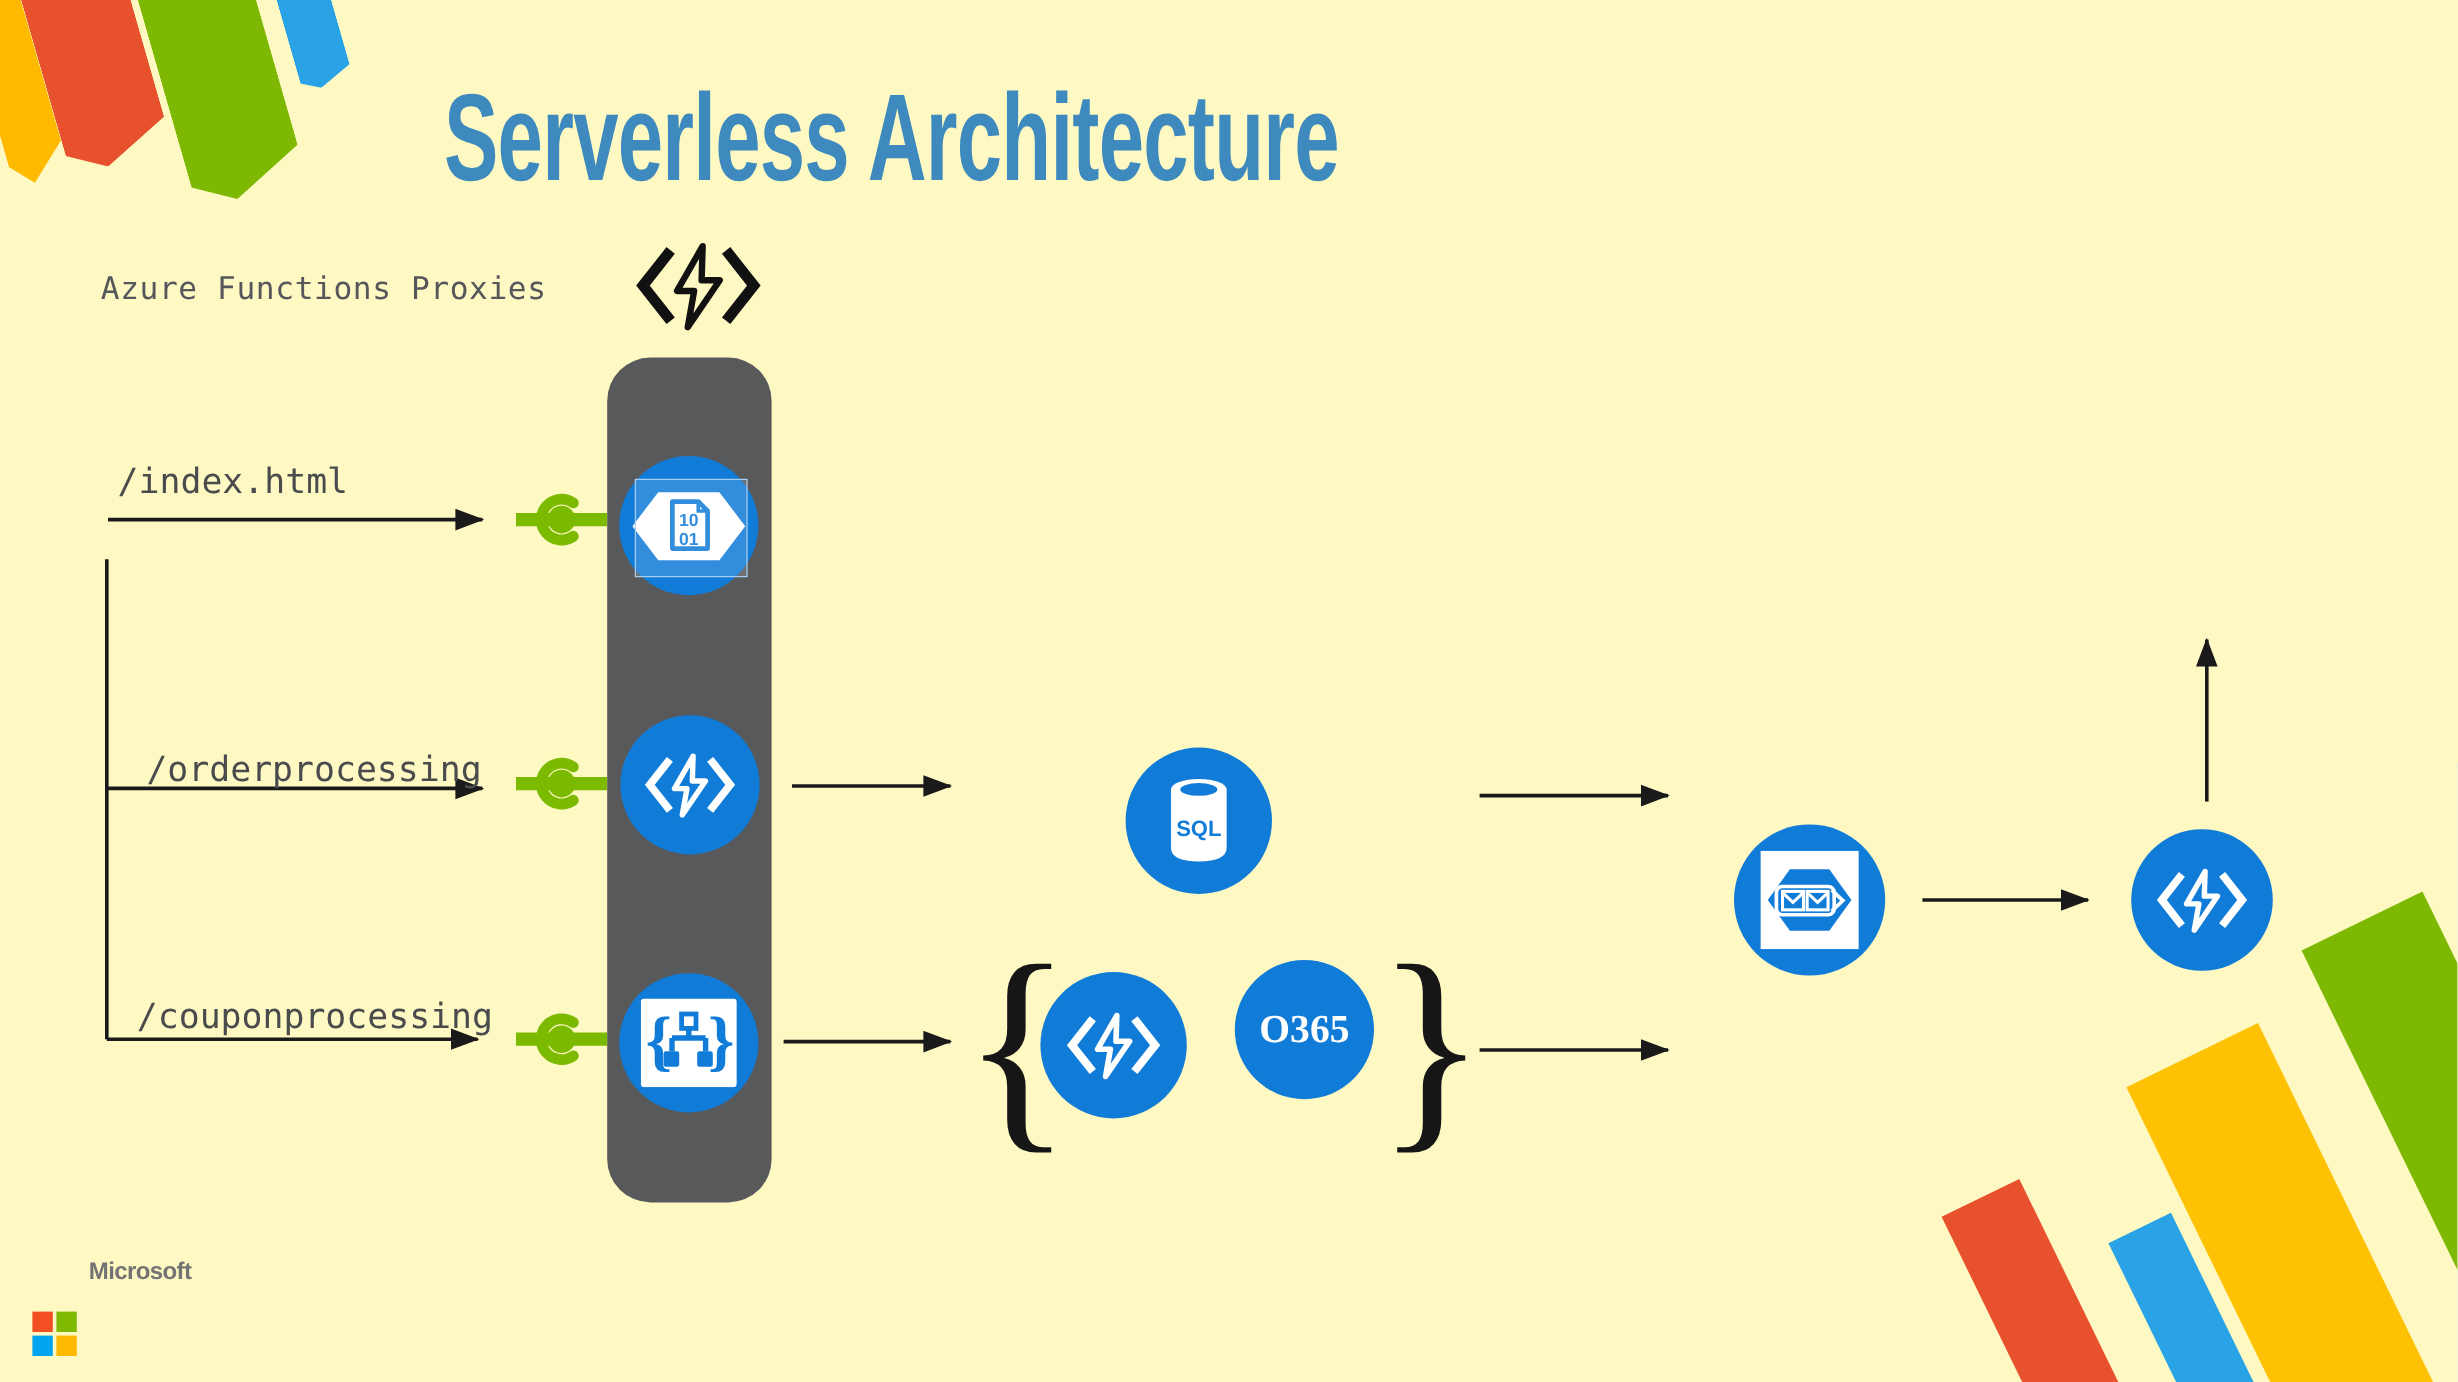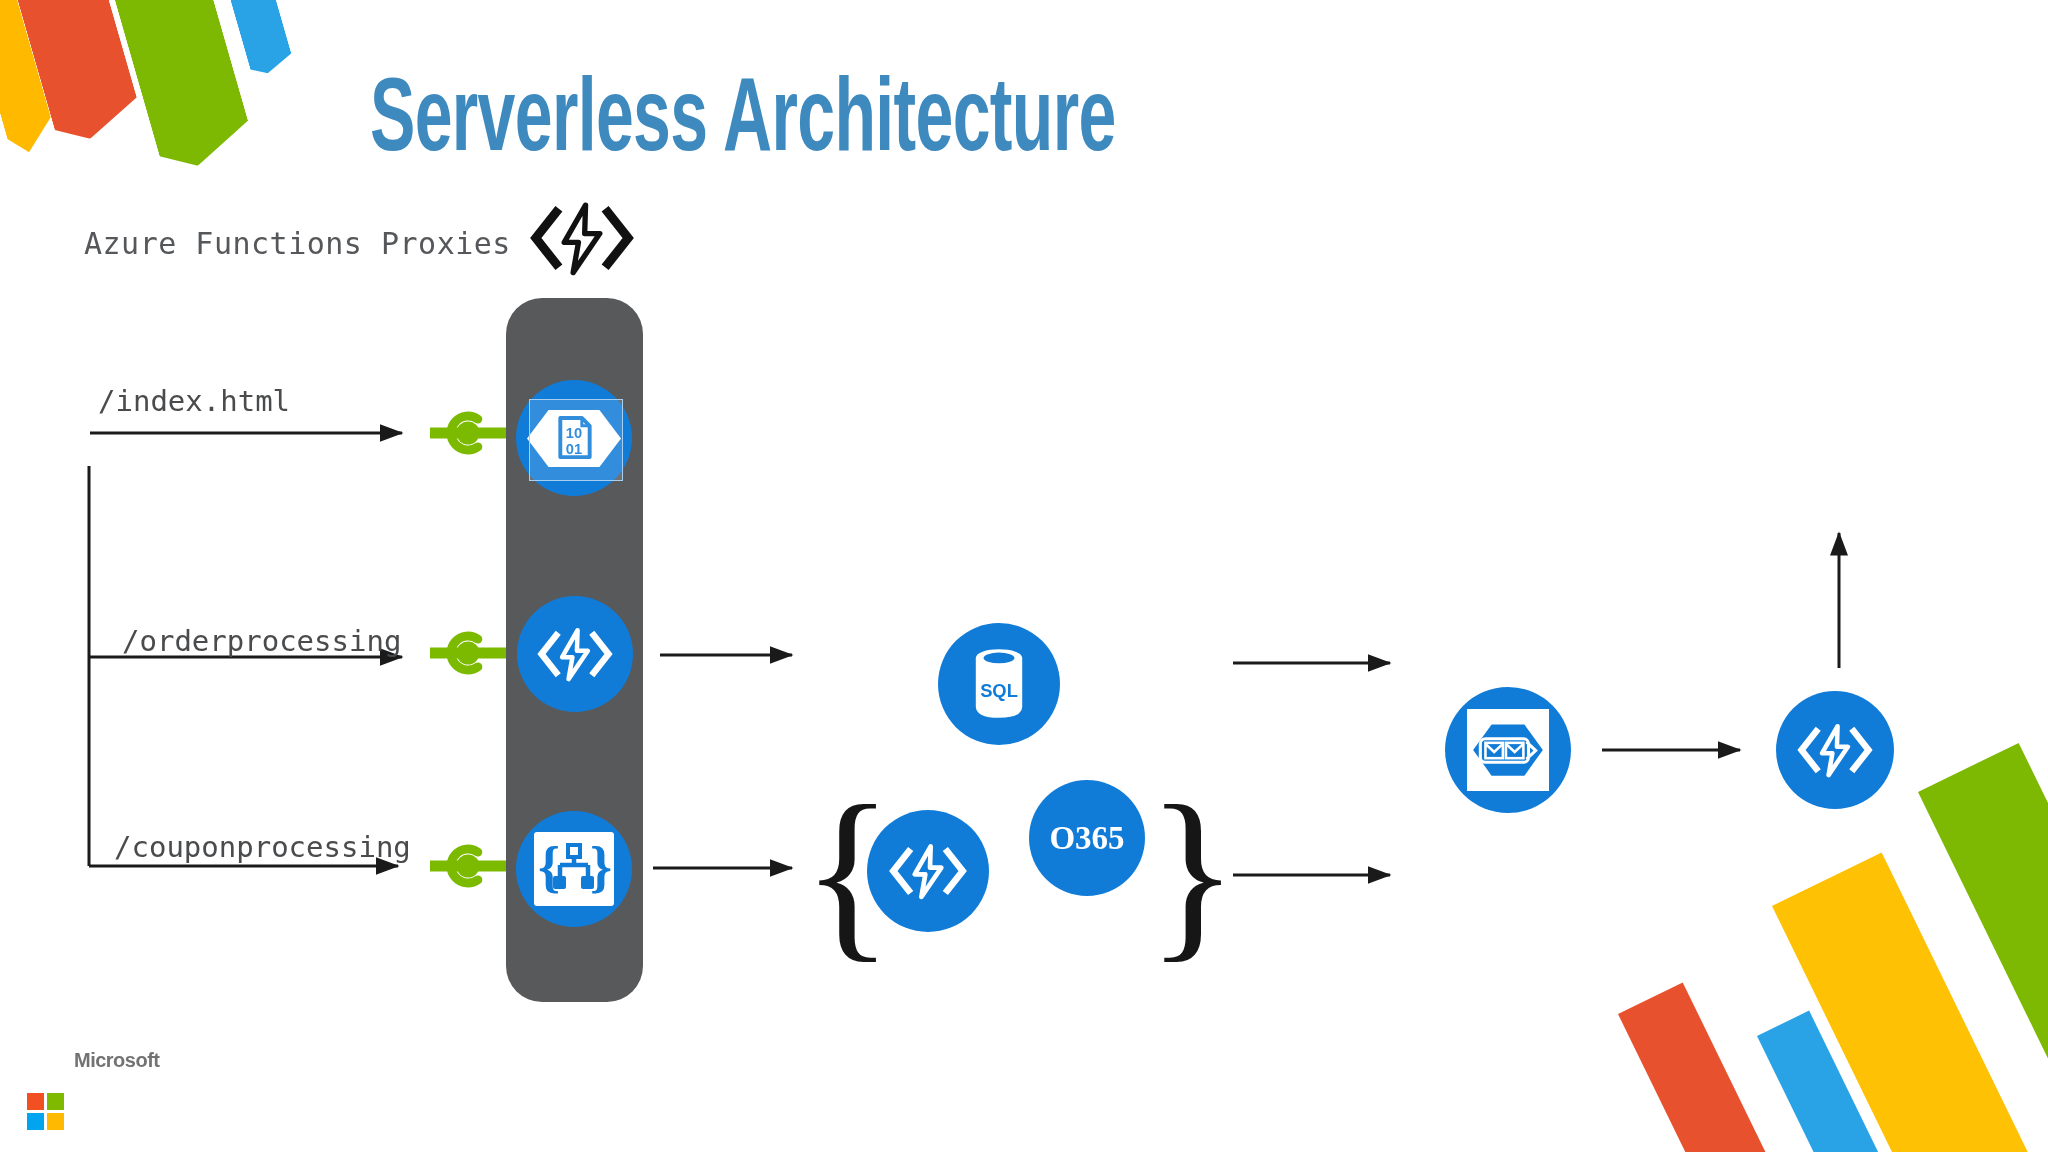--- a/index.html
+++ b/index.html
@@ -1,31 +1,31 @@
 <!DOCTYPE html>
 <html><head>
 <meta charset="utf-8">
 <style>
   html,body{margin:0;padding:0;background:#e9e9e9;}
-  .canvas{position:relative;width:2048px;height:1152px;background:#ffffff;overflow:hidden;
+  .canvas{position:relative;width:2048px;height:1152px;background:#fef9c3;overflow:hidden;
           font-family:"Liberation Sans",sans-serif;text-decoration:underline;}
   .abs{position:absolute;}
 
   
   .stripe{position:absolute;transform-origin:top left;}
   .stripe.tl{transform:rotate(-16deg);clip-path:polygon(0 0,100% 0,100% 91%,36% 100%,0 94%);}
   .stripe.br{transform:rotate(-26deg);}
 
   
   .title{position:absolute;left:370px;top:56px;margin:0;font-size:103px;font-weight:bold;
          color:#3E8ABF;white-space:nowrap;transform:scaleX(0.66);transform-origin:left top;
          letter-spacing:-1px;}
   .mono{position:absolute;font-family:"DejaVu Sans Mono","Liberation Mono",monospace;
         color:#4A4B4D;white-space:nowrap;}
-  .subtitle{left:84px;top:226px;font-size:30px;color:#55575A;letter-spacing:0.5px;text-align:right;}
+  .subtitle{left:84px;top:226px;font-size:26px;color:#55575A;letter-spacing:0.5px;text-align:right;}
 
   
   .pillar{position:absolute;left:506px;top:298px;width:137px;height:704px;border-radius:36px;
           background:#58595B;}
 
   
   .badge{position:absolute;border-radius:50%;background:#117CD8;display:flex;
          align-items:center;justify-content:center;}
   .badge .serif{font-family:"Liberation Serif",serif;font-weight:bold;color:#fff;
                 text-align:center;}
@@ -157,21 +157,21 @@
   </div>
 
   <div class="brace" style="left:802px;top:792px;">{</div>
   <div class="badge" style="left:867px;top:810px;width:122px;height:122px;">
     <svg width="80" height="60" viewBox="0 0 120 90">
       <polyline points="34,12 8,45 34,78" fill="none" stroke="#fff" stroke-width="10"></polyline>
       <polyline points="86,12 112,45 86,78" fill="none" stroke="#fff" stroke-width="10"></polyline>
       <polygon points="64,8 40,50 56,50 50,84 80,40 63,40" fill="none" stroke="#fff" stroke-width="7" stroke-linejoin="round"></polygon>
     </svg>
   </div>
-  <div class="badge" style="left:1029px;top:780px;width:116px;height:116px;">
+  <div class="badge" style="left:1029px;top:800px;width:116px;height:116px;">
     <div class="serif o365">O365</div>
   </div>
   <div class="brace" style="left:1147px;top:792px;">}</div>
 
   <div class="badge" style="left:1445px;top:687px;width:126px;height:126px;">
     <svg width="82" height="82" viewBox="0 0 80 80">
       <rect x="0" y="0" width="80" height="80" fill="#fff"></rect>
       <polygon points="6,40 24,15 56,15 74,40 56,65 24,65" fill="#117CD8"></polygon>
       <rect x="13" y="29" width="47" height="23" rx="5" fill="none" stroke="#fff" stroke-width="3"></rect>
       <rect x="18" y="33" width="17" height="15" fill="none" stroke="#fff" stroke-width="2.5"></rect>

